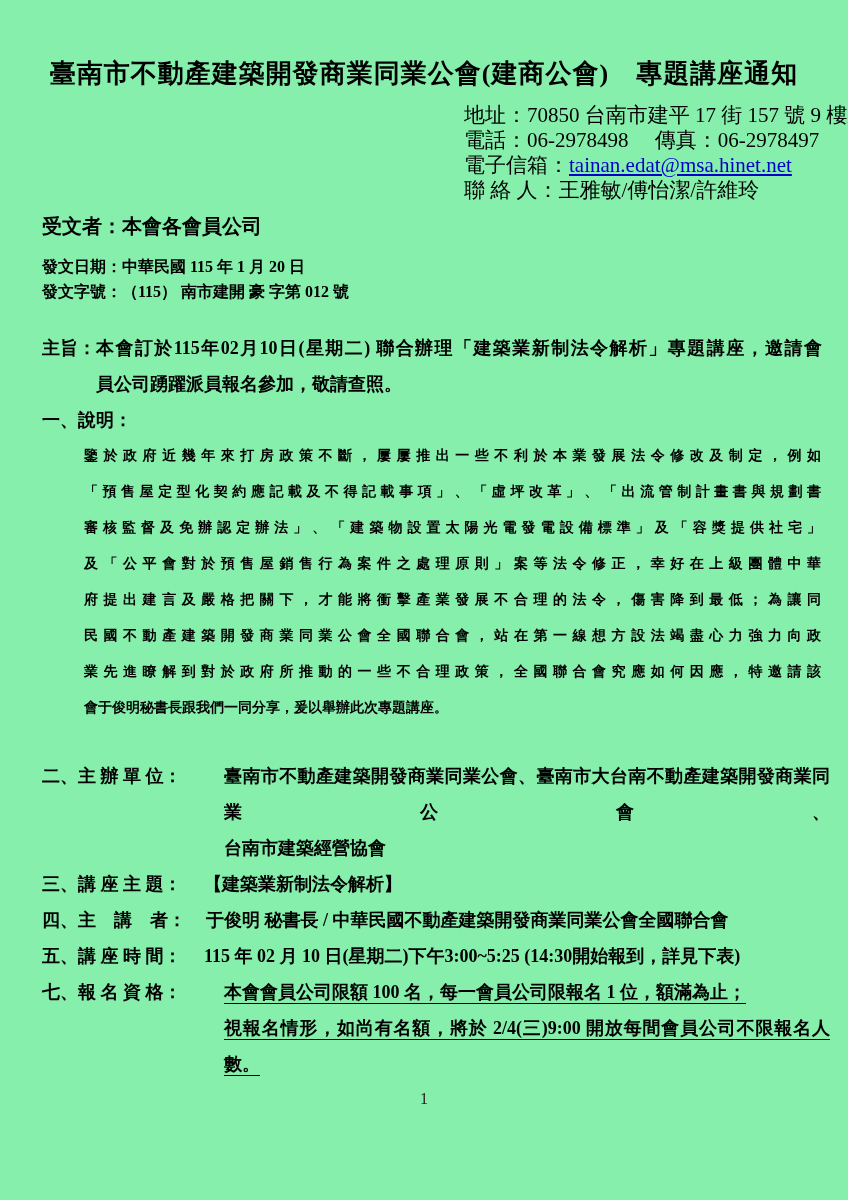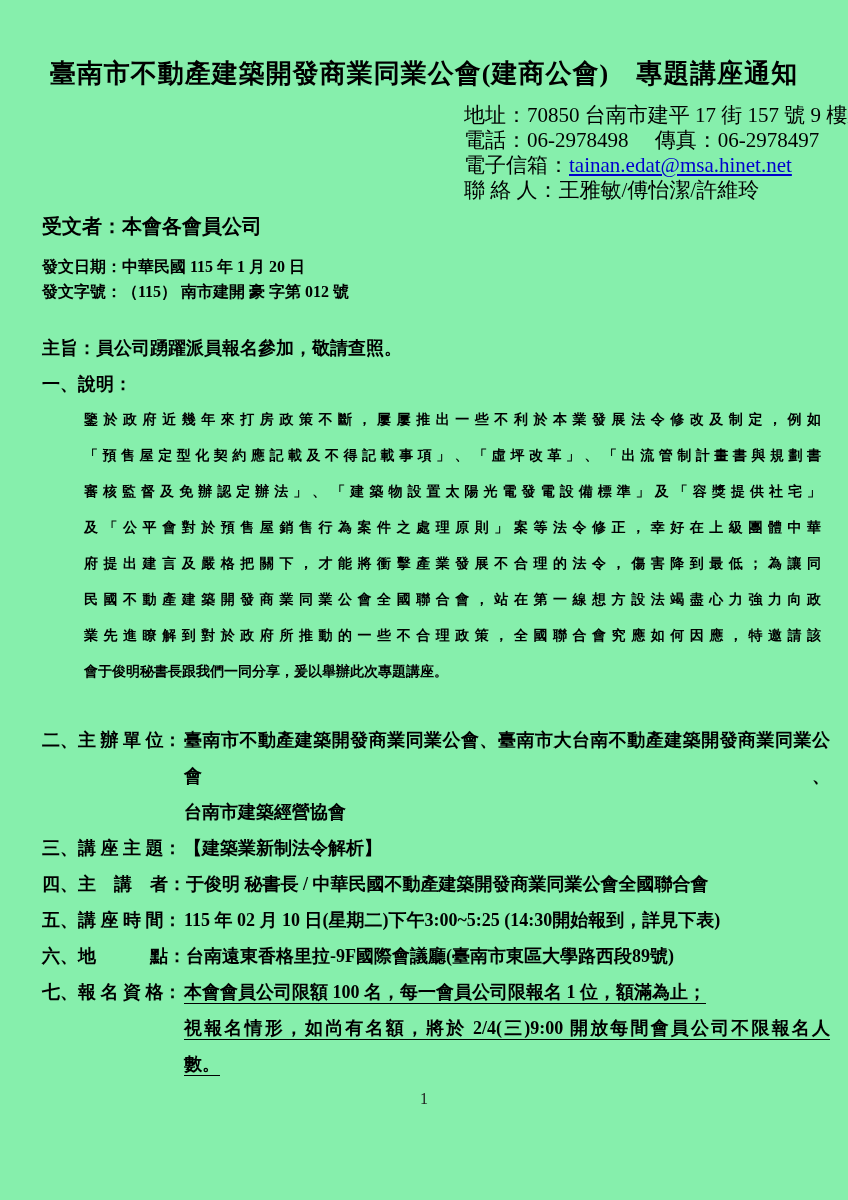--- a/index.html
+++ b/index.html
@@ -88,21 +88,21 @@
   .sec {
     display:flex;
     margin-left:42px;
     width:788px;
     font-size:18px;
     font-weight:bold;
     line-height:36px;
   }
   .sec-label { flex:0 0 142px; white-space:nowrap; }
   .sec-body { flex:1; }
-  .sec-body div, .sec-body { white-space:nowrap; }
+  .sec-body div, .sec-body { white-space:nowrap;margin-left:20px; }
   .sec-body .just { white-space:normal; }
   .u { text-decoration:underline; text-underline-offset:5px; }
   
   .page-num {
     position:absolute;
     left:0; right:0; top:1090px;
     text-align:center;
     font-size:16px;
     font-weight:normal;
     color:#222;
@@ -125,20 +125,21 @@
   <div class="recipient">受文者：本會各會員公司</div>
 
   <div class="meta">
     <div>發文日期：中華民國 115 年 1 月 20 日</div>
     <div>發文字號：（115） 南市建開 豪 字第 012 號</div>
   </div>
 
   <div class="subject">
     <div class="subject-label">主旨：</div>
     <div class="subject-body">
+      <div class="just">本會訂於115年02月10日(星期二) 聯合辦理「建築業新制法令解析」專題講座，邀請會</div>
       <div>員公司踴躍派員報名參加，敬請查照。</div>
     </div>
   </div>
 
   <div class="exp-heading">一、說明：</div>
 
   <div class="para">
     <div class="just">鑒於政府近幾年來打房政策不斷，屢屢推出一些不利於本業發展法令修改及制定，例如</div>
     <div class="just">「預售屋定型化契約應記載及不得記載事項」、「虛坪改革」、「出流管制計畫書與規劃書</div>
     <div class="just">審核監督及免辦認定辦法」、「建築物設置太陽光電發電設備標準」及「容獎提供社宅」</div>
@@ -167,24 +168,20 @@
     <div class="sec">
       <div class="sec-label">四、主　講　者：</div>
       <div class="sec-body">于俊明 秘書長 / 中華民國不動產建築開發商業同業公會全國聯合會</div>
     </div>
 
     <div class="sec">
       <div class="sec-label">五、講 座 時 間：</div>
       <div class="sec-body">115 年 02 月 10 日(星期二)下午3:00~5:25 (14:30開始報到，詳見下表)</div>
     </div>
 
-    <div class="sec">
-      <div class="sec-label">六、地　　　點：</div>
-      <div class="sec-body">台南遠東香格里拉-9F國際會議廳(臺南市東區大學路西段89號)</div>
-    </div>
 
     <div class="sec">
       <div class="sec-label">七、報 名 資 格：</div>
       <div class="sec-body">
         <div class="u">本會會員公司限額 100 名，每一會員公司限報名 1 位，額滿為止；</div>
         <div class="u just">視報名情形，如尚有名額，將於 2/4(三)9:00 開放每間會員公司不限報名人</div>
         <div class="u">數。</div>
       </div>
     </div>
 

